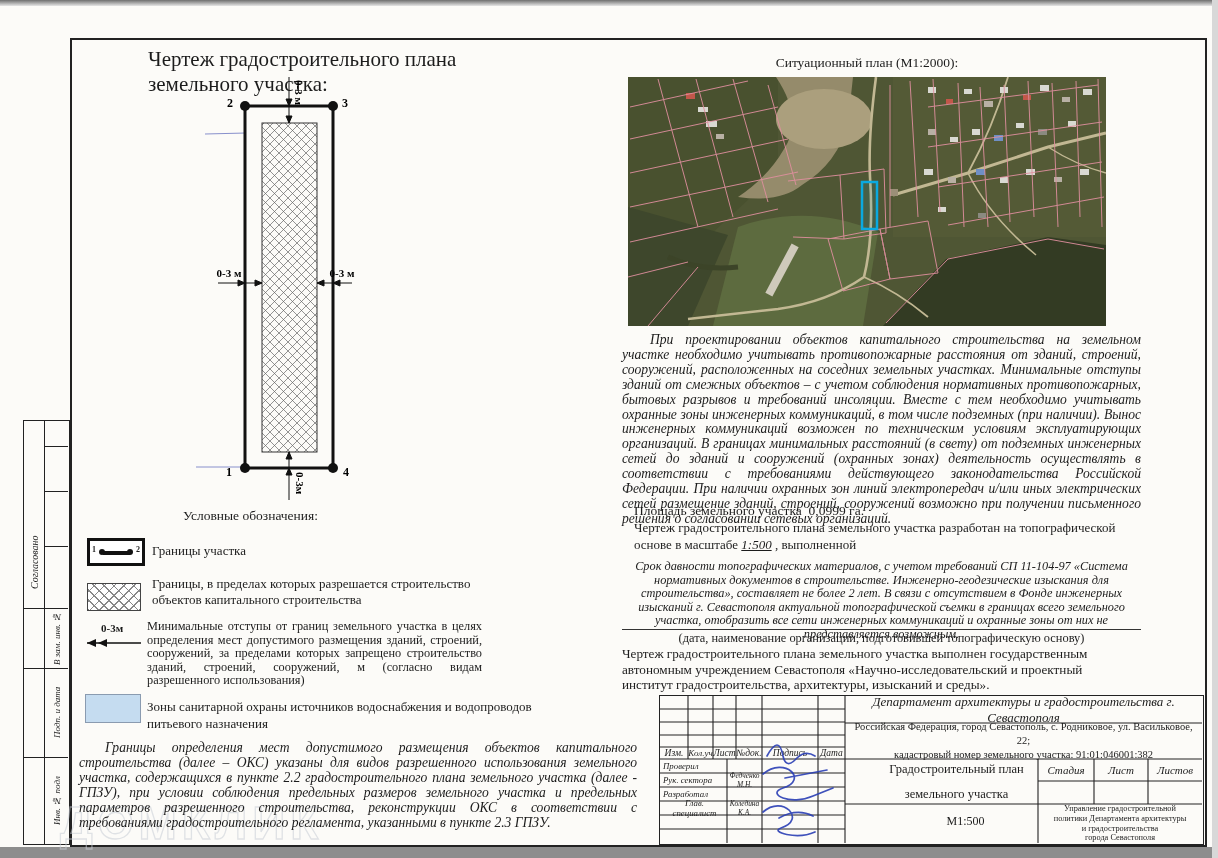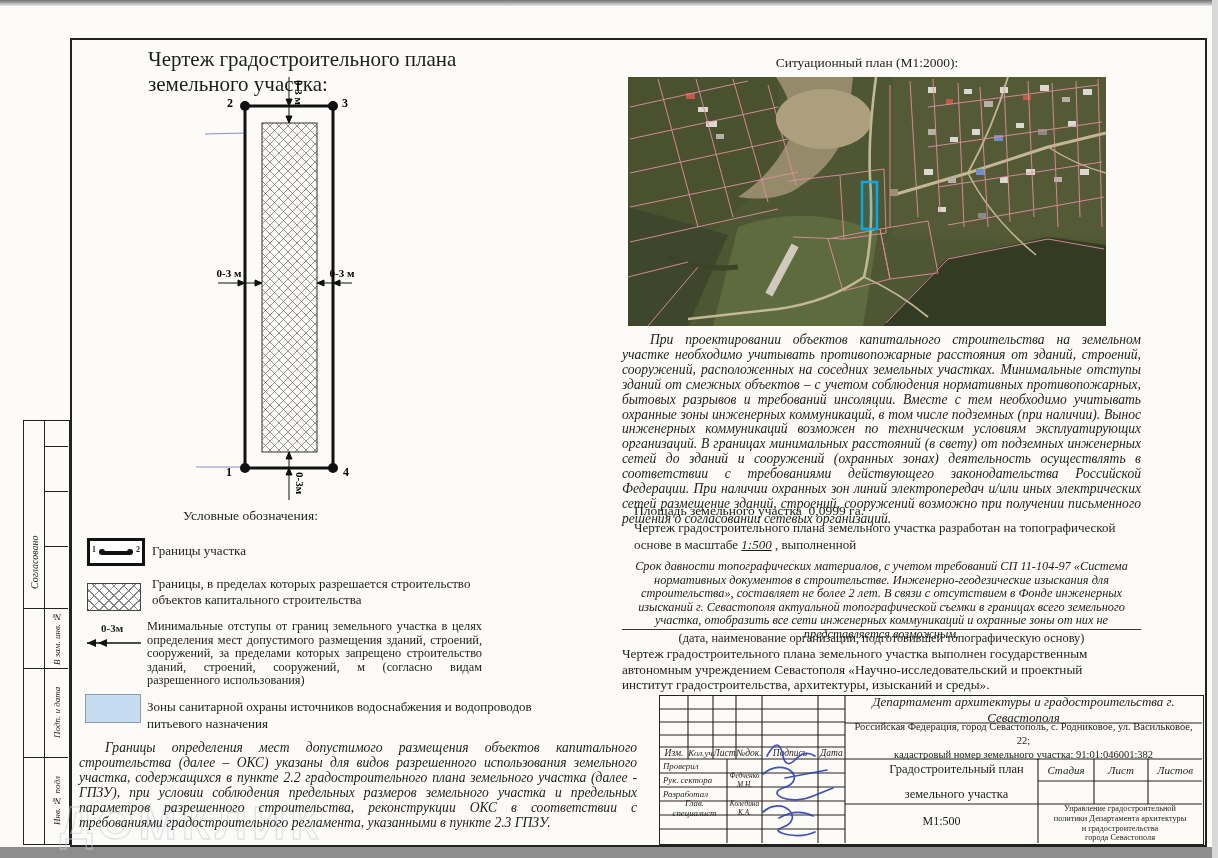--- a/index.html
+++ b/index.html
@@ -284,21 +284,21 @@
       <div>Российская Федерация, город Севастополь, с. Родниковое, ул. Васильковое, 22;</div>
       <div>кадастровый номер земельного участка: 91:01:046001:382</div>
     </div>
     <div class="cell" style="left:202px;top:64px;width:189px;height:43px;font-size:12.5px;flex-direction:column;line-height:1.35;gap:8px;">
       <div>Градостроительный план</div>
       <div>земельного участка</div>
     </div>
     <div class="cell it" style="left:378px;top:63px;width:56px;height:22px;font-size:11px;border-radius:11px;">Стадия</div>
     <div class="cell it" style="left:434px;top:63px;width:54px;height:22px;font-size:11px;">Лист</div>
     <div class="cell it" style="left:488px;top:63px;width:54px;height:22px;font-size:11px;">Листов</div>
-    <div class="cell" style="left:187px;top:108px;width:189px;height:34px;font-size:12px;">М1:500</div>
+    <div class="cell" style="left:187px;top:108px;width:189px;height:34px;font-size:12px;padding-left:24px;">М1:500</div>
     <div class="cell" style="left:380px;top:109px;width:160px;height:37px;font-size:8.3px;flex-direction:column;line-height:1.18;font-family:Liberation Serif, serif;">
       <div>Управление градостроительной</div>
       <div>политики Департамента архитектуры</div>
       <div>и градостроительства</div>
       <div>города Севастополя</div>
     </div>
 
     <svg width="90" height="110" viewBox="0 0 90 110" style="position:absolute;left:95px;top:38px;">
       <g stroke="#2b3fb5" stroke-width="1.7" fill="none" opacity="0.9" stroke-linecap="round">
         <path d="M12,22 q12,-22 16,0 q3,14 14,2 q8,-8 18,-2"></path>

